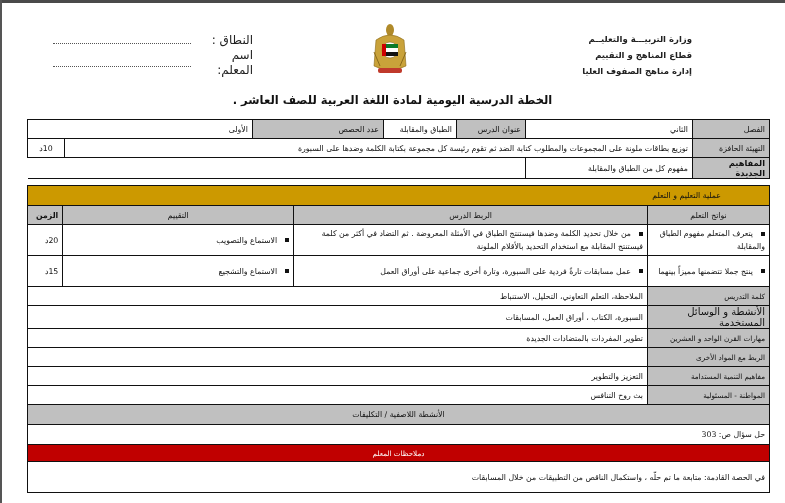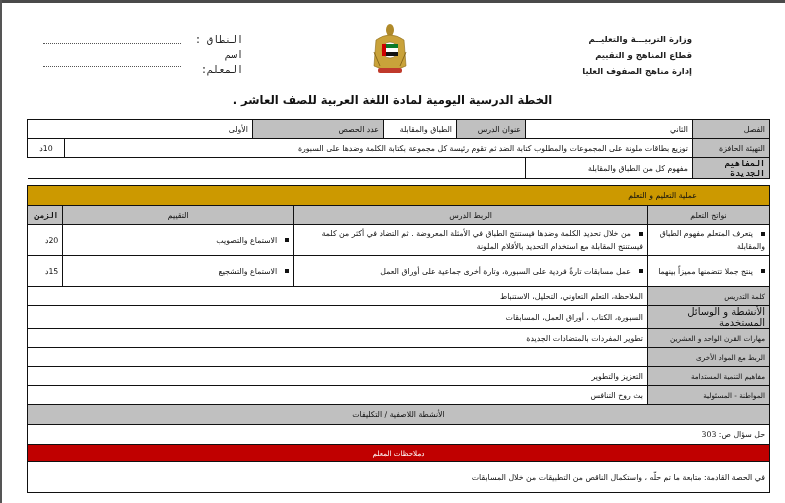--- a/index.html
+++ b/index.html
@@ -7,21 +7,21 @@
     width:785px; height:503px; overflow:hidden; position:relative;
     background:#ffffff;
     font-family: "DejaVu Sans", sans-serif;
     color:#111;
   }
   .topbar { position:absolute; left:0; top:0; width:785px; height:3px; background:#4a4a4a; }
   .leftbar { position:absolute; left:0; top:0; width:2px; height:503px; background:#555; }
   .page { position:absolute; left:2px; top:3px; right:0; bottom:0; background:#fff; }
 
   .hdr-right { position:absolute; right:93px; top:31px; direction:rtl; text-align:right; font-size:8.5px; line-height:16px; font-weight:bold; color:#222; }
-  .hdr-left { position:absolute; left:43px; top:33px; width:200px; font-size:10px; line-height:15px; color:#222;font-family:Liberation Mono, monospace; }
+  .hdr-left { position:absolute; left:53px; top:33px; width:200px; font-size:12px; line-height:15px; color:#222; }
   .hdr-left .row { display:flex; direction:rtl; align-items:center; }
   .hdr-left .lbl { width:56px; text-align:right; }
   .hdr-left .dots { flex:1; border-bottom:1px dotted #555; height:6px; margin-right:6px; }
 
   .emblem { position:absolute; left:370px; top:22px; width:40px; height:58px; }
 
   .title { position:absolute; left:0; right:0; top:93px; text-align:center; direction:rtl; font-size:11.5px; font-weight:bold; color:#111; }
 
   table { border-collapse:collapse; direction:rtl; font-size:7.8px; position:absolute; }
   td { border:1px solid #111; padding:0 4px; vertical-align:middle; }
@@ -30,21 +30,21 @@
   .red { background:#c00000; color:#fff;margin-left:44px; }
 
   #t1 { left:27px; top:119px; width:743px; }
   #t1 td { height:18px; }
 
   #t2 { left:27px; top:185px; width:743px; }
   #t2 td { height:18px; }
 
   .bullet { display:inline-block; width:4px; height:4px; background:#111; margin-left:8px; vertical-align:middle; }
   .center { text-align:center; }
-  .bold { font-weight:bold;font-family:Liberation Mono, monospace; }
+  .bold { font-weight:bold; }
 </style>
 </head>
 <body>
 
 <div class="topbar"></div>
 <div class="leftbar"></div>
 
 <div class="page"></div>
 
 <div class="hdr-right">
@@ -97,21 +97,21 @@
     <td class="g bold" style="vertical-align:top; font-size:8.3px">المفاهيم الجديدة</td>
     <td>مفهوم كل من الطباق والمقابلة</td>
     <td colspan="5" style="border-left:none; border-right:1px solid #111;"></td>
   </tr>
 </tbody>
   </table>
 
 <table id="t2">
   <tbody>
       <tr>
-    <td class="gold" colspan="4" style="height:19px; padding-right:72px">عملية التعليم و التعلم</td>
+    <td class="gold" colspan="4" style="height:19px; padding-right:48px">عملية التعليم و التعلم</td>
   </tr>
   <tr>
     <td class="g center" style="width:112px">نواتج التعلم</td>
     <td class="g center" style="width:342px">الربط الدرس</td>
     <td class="g center" style="width:220px">التقييم</td>
     <td class="g bold" style="width:26px">الزمن</td>
   </tr>
   <tr>
     <td style="height:30px; line-height:13px">
       <span class="bullet"></span><span>يتعرف المتعلم مفهوم الطباق والمقابلة</span>

